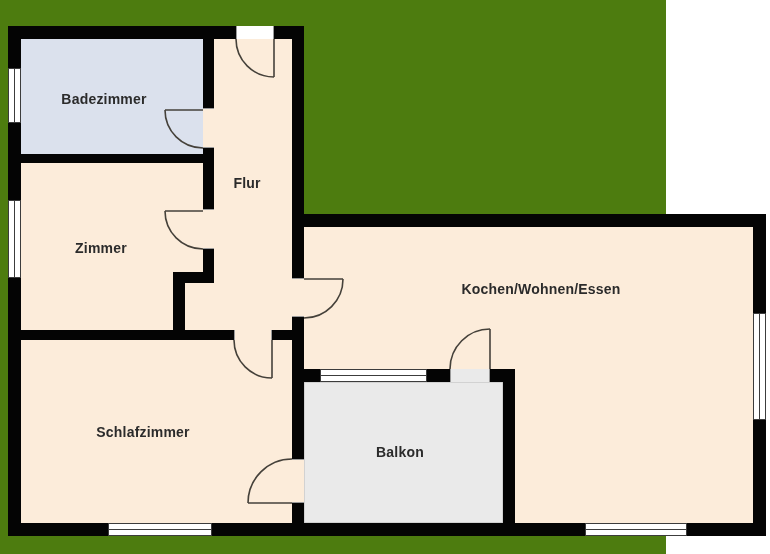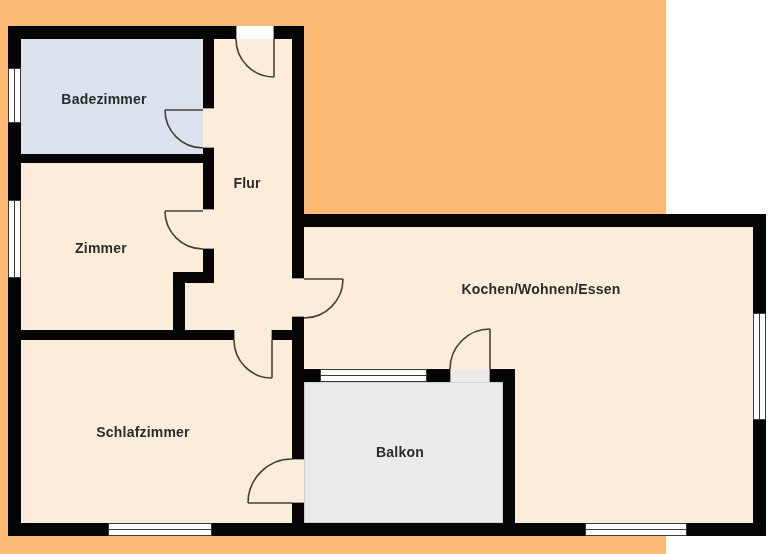--- a/index.html
+++ b/index.html
@@ -8,21 +8,21 @@
     background: #ffffff;
     width: 770px;
     height: 554px;
     overflow: hidden;
     font-family: "Liberation Sans", sans-serif;
   }
   .plan-wrap {
     position: relative;
     width: 666px;
     height: 554px;
-    background: #fdba74;
+    background: #4d7c0f;
   }
   svg { display: block; }
   text {
     font-family: "Liberation Sans", "DejaVu Sans", sans-serif;
     font-weight: bold;
     font-size: 14px;
     letter-spacing: 0.2px;
   }
 </style>
 </head>

